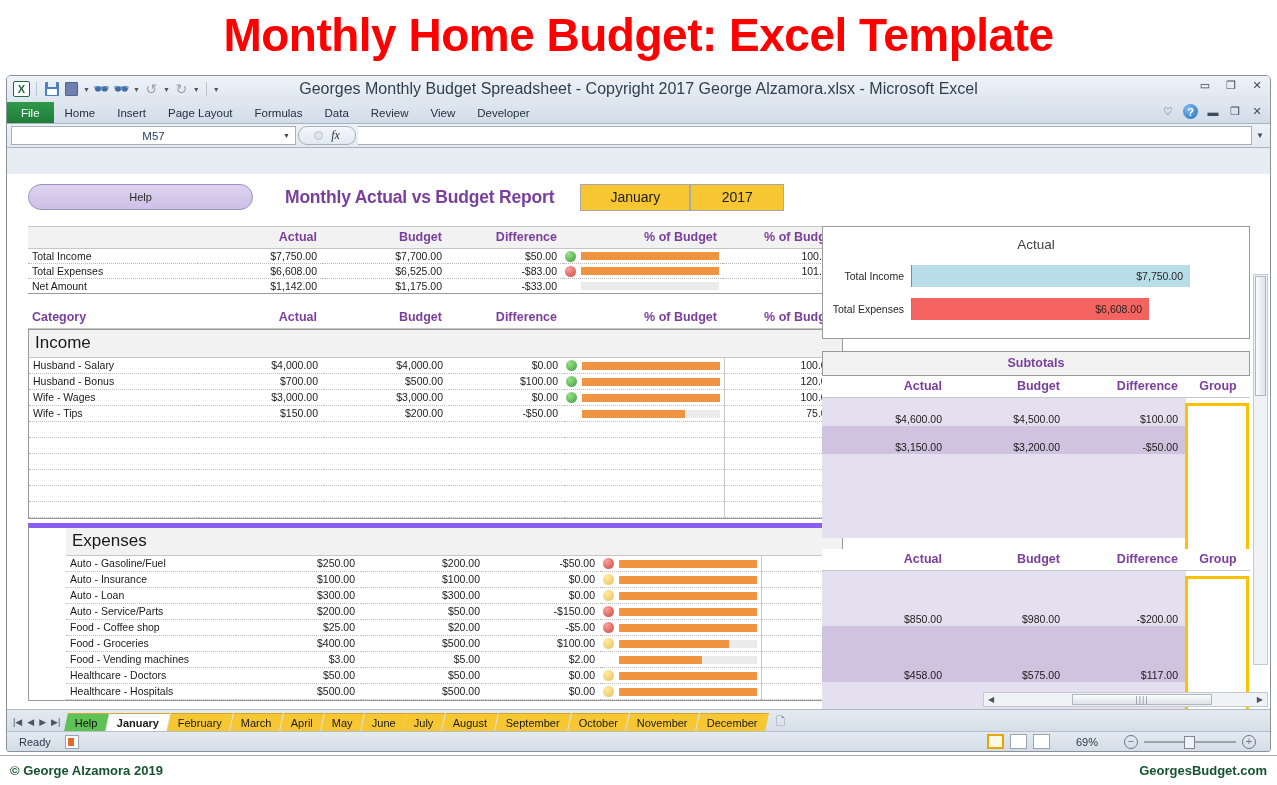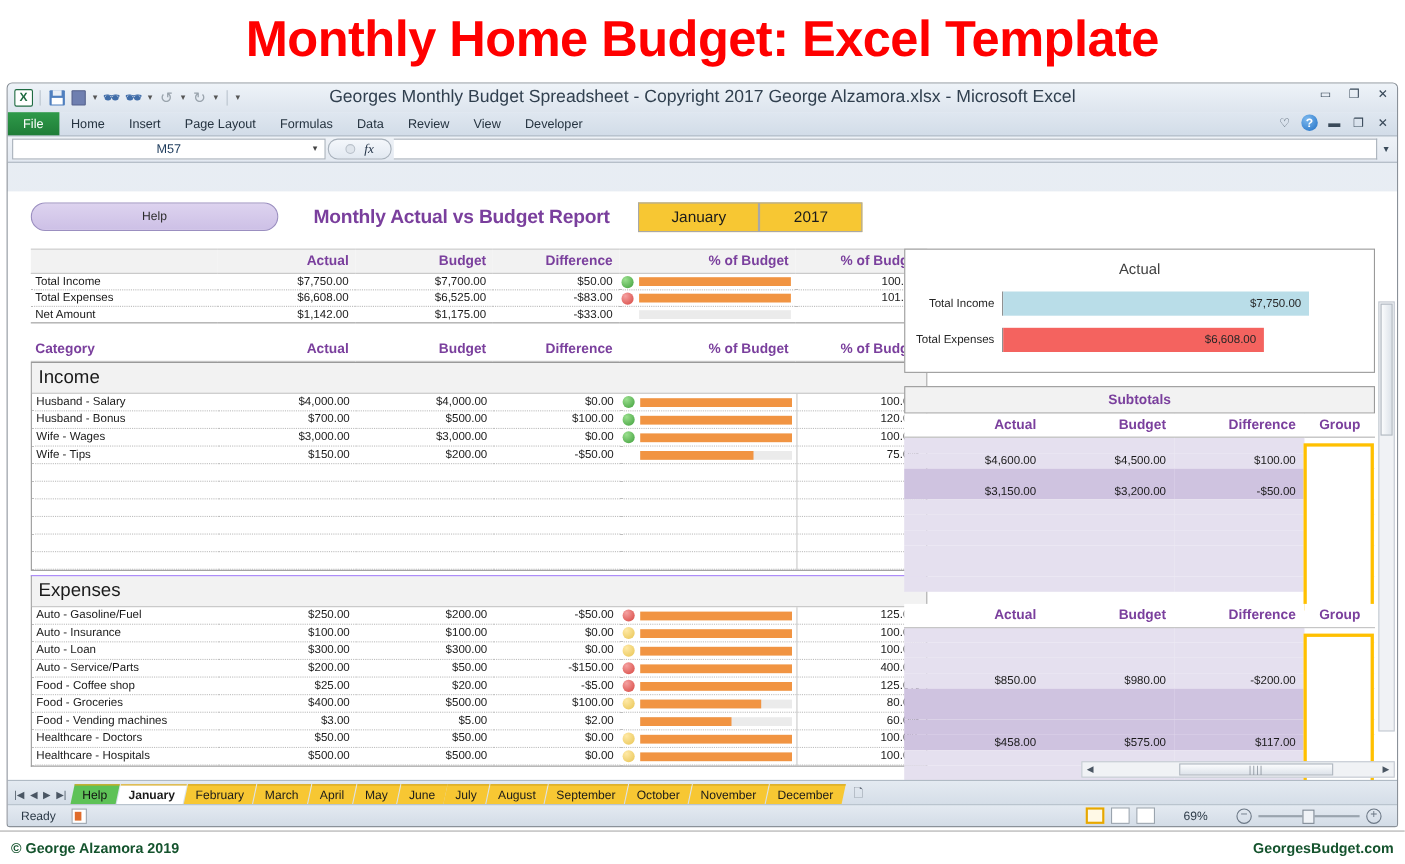--- a/index.html
+++ b/index.html
@@ -550,21 +550,21 @@
                   <td>&nbsp;</td>
                   <td>&nbsp;</td>
                   <td>&nbsp;</td>
                   <td>&nbsp;</td>
                   <td class="pct">&nbsp;</td>
                 </tr>
               </tbody>
           </table>
         </div>
 
-        <div class="grp" style="margin-top:4px;border-top:1px solid #8b5cf6;">
+        <div class="grp" style="margin-top:4px;border-top:5px solid #8b5cf6;padding-left:37px;">
           <div class="section-title" style="border-top:none;">Expenses</div>
           <table class="cat-table">
             <colgroup>
                 <col style="width:170px">
                 <col style="width:125px">
                 <col style="width:125px">
                 <col style="width:115px">
                 <col style="width:160px">
                 <col style="width:118px">
               </colgroup>

